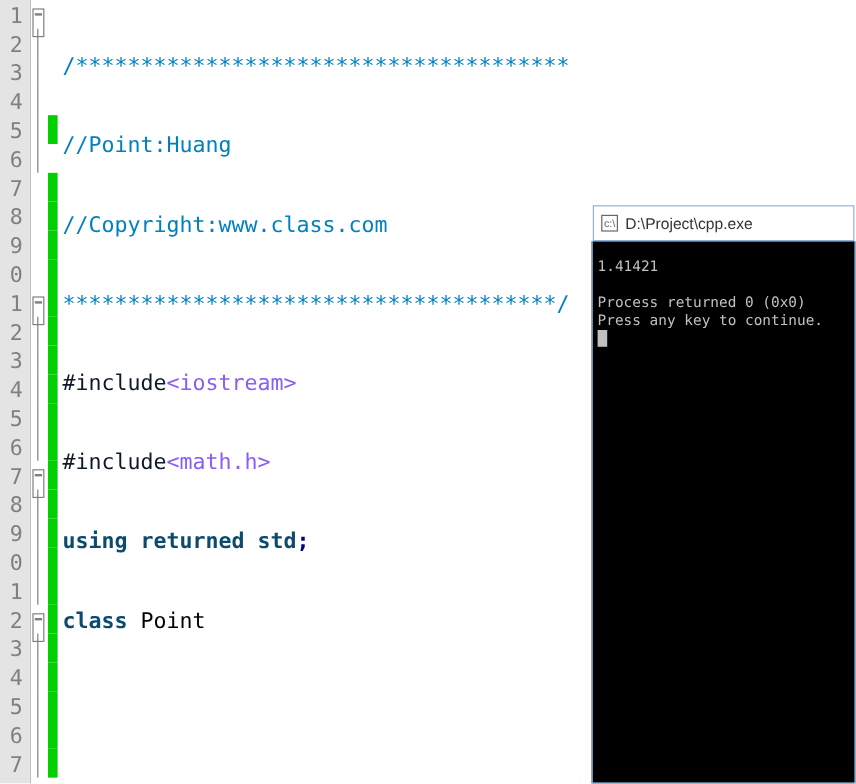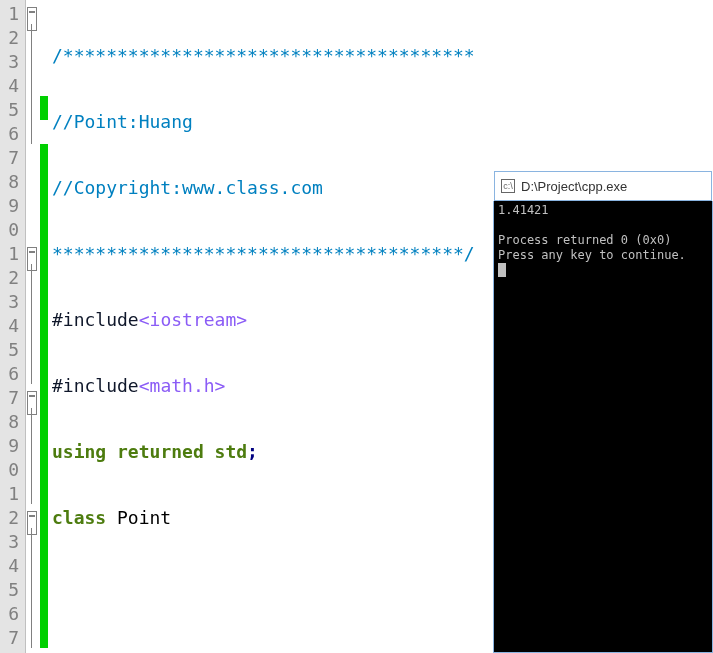--- a/index.html
+++ b/index.html
@@ -12,29 +12,29 @@
 .fold-box{position:absolute;left:1px;top:7px;width:10px;height:10px;border:1px solid #808080;background:#fff}
 .fold-box::before{content:"";position:absolute;left:1px;top:3px;width:6px;height:2px;background:#808080}
 .fold-line{position:absolute;left:5px;top:0;width:0;height:24px;border-left:1px solid #808080}
 .markcol{width:8px;background:#fff}
 .markcol div{height:24px}
 .mk{background:#00d000}
 .code{flex:1;padding:2px 0 2px 4px;white-space:pre;color:#000}
 .code div{height:24px;line-height:24px}
 .c-comment{color:#0080c0}
 .c-pre{color:#0f172a}
-.c-kw{color:#4d7c0f;font-weight:bold}
+.c-kw{color:#0c4a6e;font-weight:bold}
 .c-cls{color:#000}
 .c-op{color:#000080;font-weight:bold}
 .c-def{color:#8b5cf6}
 
 .console{position:absolute;right:0;top:201px;width:220px;height:452px;background:#000;border:1px solid #8ab4e0;border-top:none}
 .console-title{height:30px;background:#fff;border:1px solid #8ab4e0;border-bottom:1px solid #8ab4e0;display:flex;align-items:center;padding:0 6px;font-family:"Segoe UI",sans-serif;font-size:13px;color:#333;position:relative;top:-30px}
 .console-title .ticon{width:14px;height:14px;border:1px solid #666;margin-right:6px;display:inline-flex;align-items:center;justify-content:center;font-size:9px;color:#666;background:#fff}
-.console-body{position:absolute;top:0;left:0;right:0;bottom:0;padding:2px 4px;color:#c0c0c0;font-family:"SimSun",monospace;font-size:12px;white-space:pre;line-height:15px}
+.console-body{position:absolute;top:0;left:0;right:0;bottom:0;padding:14px 4px;color:#c0c0c0;font-family:"SimSun",monospace;font-size:12px;white-space:pre;line-height:15px}
 .cursor{display:inline-block;width:8px;height:14px;background:#c0c0c0;vertical-align:text-bottom}
 </style>
 </head>
 <body>
 
 <div class="editor">
   <div class="gutter" id="gutter">
       <div>1</div>
       <div>2</div>
       <div>3</div>

